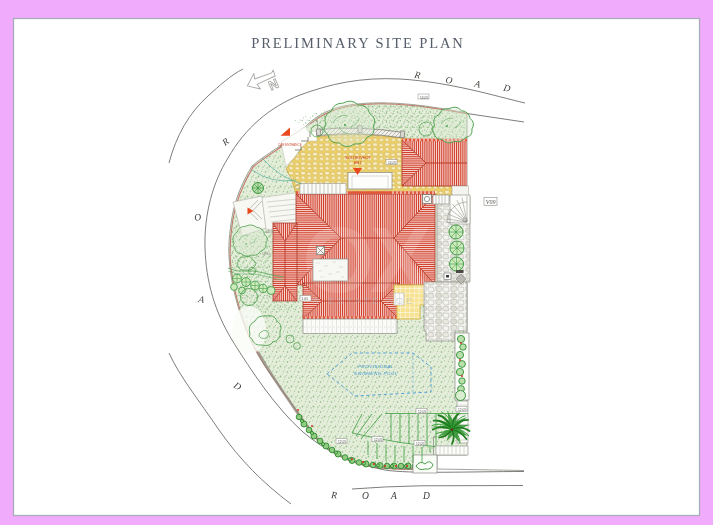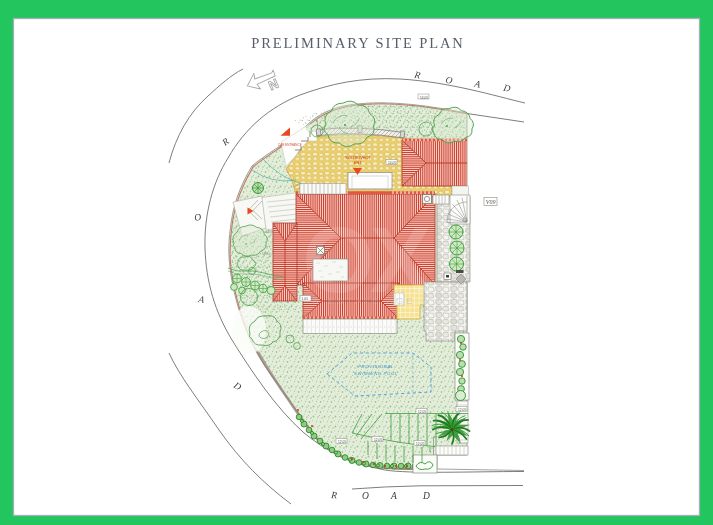--- a/index.html
+++ b/index.html
@@ -1,16 +1,16 @@
 <!DOCTYPE html>
 <html><head>
 <meta charset="utf-8">
 <style>
   html,body{margin:0;padding:0;background:#fff;}
-  #page{position:relative;width:713px;height:525px;background:#22c55e;font-family:"Liberation Sans",sans-serif;}
+  #page{position:relative;width:713px;height:525px;background:#f0abfc;font-family:"Liberation Sans",sans-serif;}
   svg{position:absolute;left:0;top:0;}
 </style>
 </head>
 <body>
 <div id="page">
 <svg width="713" height="525" viewBox="0 0 713 525">
 <defs>
   <pattern id="stip" width="11" height="10" patternUnits="userSpaceOnUse">
     <rect width="11" height="10" fill="#e4edda"></rect>
     <circle cx="1.5" cy="2" r="0.8" fill="#85b77d"></circle>

